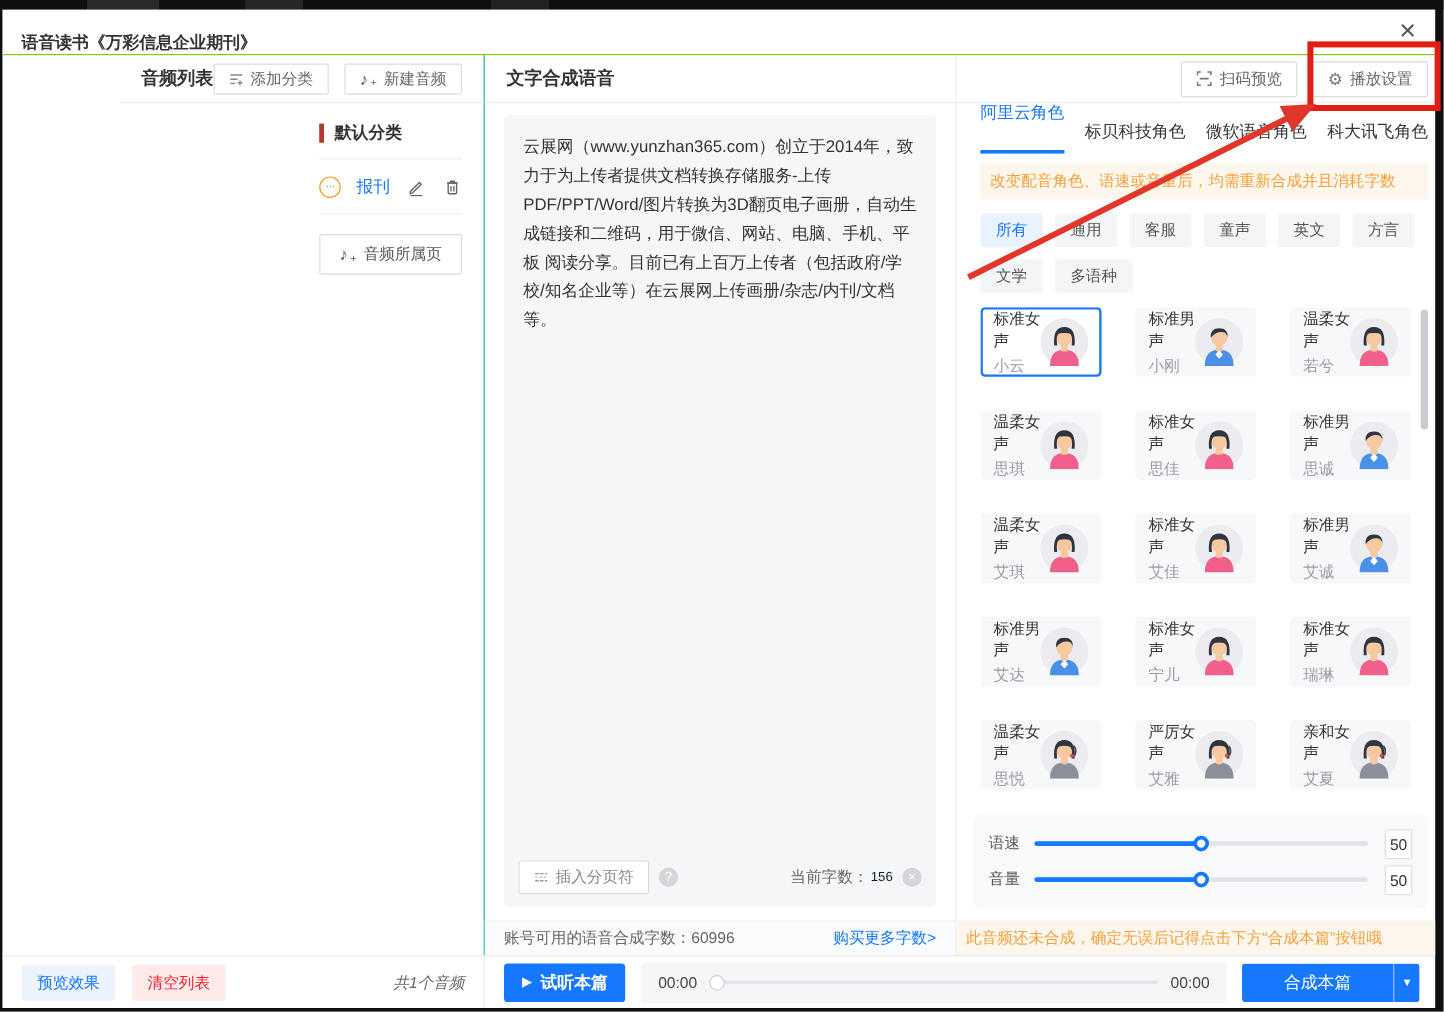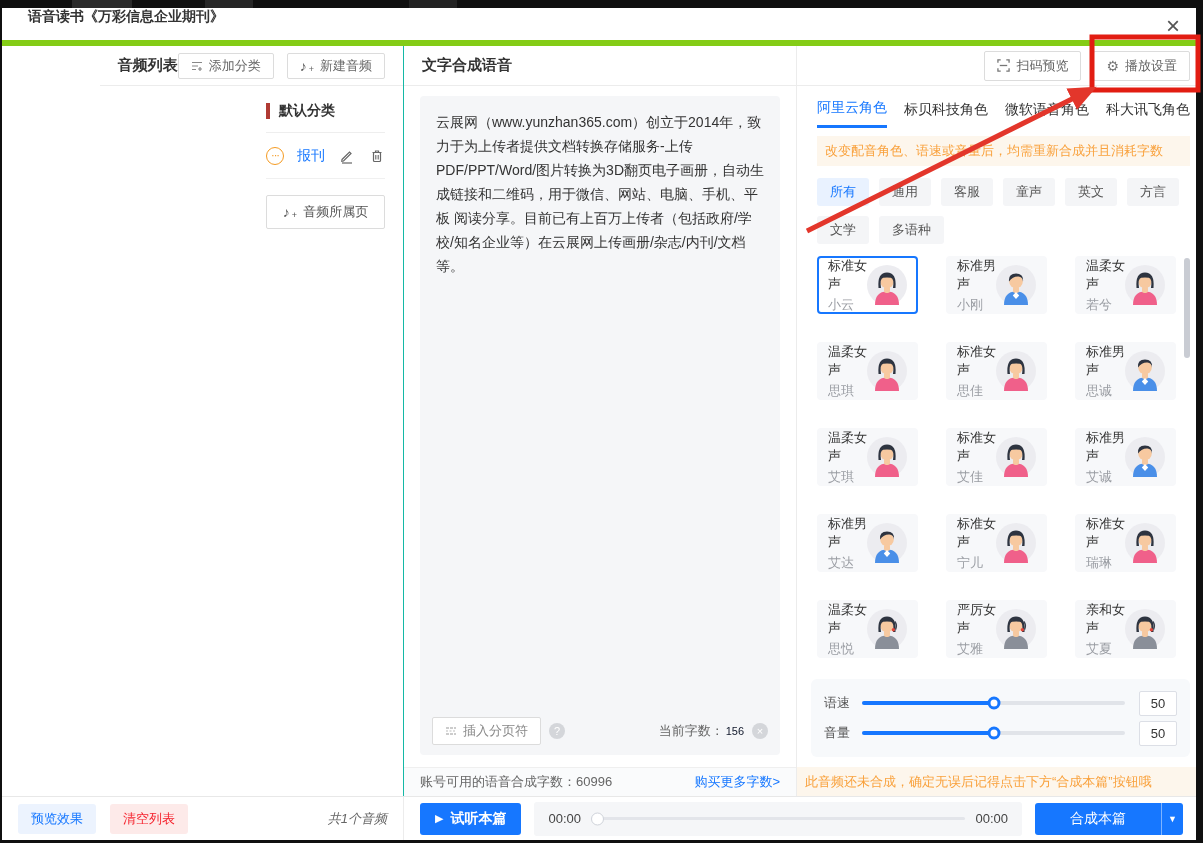--- a/index.html
+++ b/index.html
@@ -8,22 +8,22 @@
     font-family:"Liberation Sans","DejaVu Sans",sans-serif;
     background:#101010; position:relative; overflow:hidden; color:#333;
   }
   
   .backdrop-top { position:absolute; left:0; top:0; width:1203px; height:8px;
     background-image:linear-gradient(90deg,#0f0f0f 0 6%,#2a2a2a 6% 11%,#101010 11% 17%,#262626 17% 21%,#0f0f0f 21% 34%,#232323 34% 38%,#0f0f0f 38% 100%); }
   .dialog { position:absolute; left:2px; top:8px; right:7px; bottom:3px; background:#fff;
     display:flex; flex-direction:column; overflow:hidden; }
 
   
-  .titlebar { height:38px; flex:0 0 38px; display:flex; align-items:flex-start; padding:0 26px;
-    border-bottom:6px solid #84cc16; position:relative; }
+  .titlebar { height:38px; flex:0 0 38px; display:flex; align-items:flex-end; padding:0 16px;
+    border-bottom:1px solid #84cc16; position:relative; }
   .titlebar .t { font-size:14px; font-weight:700; color:#333; }
   .close-x { position:absolute; right:16px; top:4px; font-size:24px; color:#555; cursor:pointer; line-height:28px; font-weight:400;}
 
   
   .main { flex:1 1 auto; display:flex; min-height:0; }
   .col { display:flex; flex-direction:column; min-height:0; }
   .col-left  { width:402px; flex:0 0 402px; border-right:1px solid #14b8a6;align-items:flex-end; }
   .col-mid   { width:393px; flex:0 0 393px; border-right:1px solid #ececec; }
   .col-right { flex:1 1 auto; }
 
@@ -67,21 +67,21 @@
   .quota-strip { height:29px; flex:0 0 29px; border-top:1px solid #efefef; background:#fafbfc;
     display:flex; align-items:center; padding:0 16px; }
   .quota-strip .ql { font-size:13px; color:#666; }
   .quota-strip .sp { flex:1; }
   .link-blue { font-size:13px; color:#1677ff; cursor:pointer; }
 
   
   .rhead { justify-content:flex-end; gap:12px; padding-right:14px; }
   .rtabs { height:42px; flex:0 0 42px; display:flex; align-items:flex-end; gap:17px; padding:0 14px 0 20px; }
   .rtab { font-size:14px; color:#333; padding-bottom:9px; cursor:pointer; white-space:nowrap; }
-  .rtab.active { color:#1677ff; border-bottom:3px solid #1677ff; padding-bottom:8px; font-weight:400; }
+  .rtab.active { color:#1677ff; border-bottom:3px solid #1677ff; padding-bottom:22px; font-weight:400; }
   .warn-bar { margin:8px 14px 0 20px; background:#fdf6ec; color:#f9a13c; font-size:13px;
     padding:6px 8px; white-space:nowrap; }
   .chips { margin:12px 14px 0 20px; display:flex; flex-wrap:wrap; gap:10px; }
   .chip { background:#f4f5f7; color:#555; font-size:13px; padding:5px 13px; border-radius:3px; cursor:pointer; }
   .chip.active { background:#e9f2ff; color:#1677ff; }
   .voice-grid { margin:12px 14px 0 20px; flex:1 1 auto; min-height:0; overflow:hidden; position:relative;
     display:grid; grid-template-columns:repeat(3,1fr); grid-auto-rows:58px; column-gap:8px; row-gap:22px;
     padding-right:14px; align-content:start;gap:28px; }
   .scrollthumb { position:absolute; right:0px; top:2px; width:6px; height:100px; background:#c9ccd3; border-radius:3px; }
   .voice-card { background:#f7f8fa; border:2px solid transparent; border-radius:4px;
@@ -91,21 +91,21 @@
   .vc-name { font-size:13px; color:#9a9da3; margin-top:3px; }
   .vc-avatar { width:40px; height:40px; flex:0 0 40px; }
   
   .sliders { margin:10px 14px 10px 14px; background:#f7f9fb; border-radius:6px; padding:9px 13px; }
   .slider-row { display:flex; align-items:center; height:30px; }
   .slider-row .lb { width:38px; font-size:13px; color:#555; }
   .track { flex:1; height:4px; border-radius:2px; background:#e1e4e9; position:relative; margin-right:14px; }
   .track .fill { position:absolute; left:0; top:0; bottom:0; width:50%; background:#1677ff; border-radius:2px; }
   .track .thumb { position:absolute; left:50%; top:50%; transform:translate(-50%,-50%);
     width:13px; height:13px; border-radius:50%; background:#fff; border:3px solid #1677ff; }
-  .val-box { width:38px; height:25px; border:1px solid #dcdfe6; border-radius:2px; background:#fff;
+  .val-box { width:23px; height:25px; border:1px solid #dcdfe6; border-radius:2px; background:#fff;
     font-size:13px; color:#333; display:flex; align-items:center; justify-content:center; }
   .note-strip { height:29px; flex:0 0 29px; background:#fdf6ec; color:#f9a13c; font-size:13px;
     display:flex; align-items:center; padding:0 6px 0 8px; white-space:nowrap; overflow:hidden; }
 
   
   .footer { height:44px; flex:0 0 44px; border-top:1px solid #e8e8e8; display:flex; align-items:center; }
   .f-left { width:402px; flex:0 0 402px; height:100%; display:flex; align-items:center;
     padding:0 16px; border-right:1px solid #ececec; }
   .pill { height:30px; display:inline-flex; align-items:center; padding:0 13px; border-radius:3px;
     font-size:13px; cursor:pointer; }

